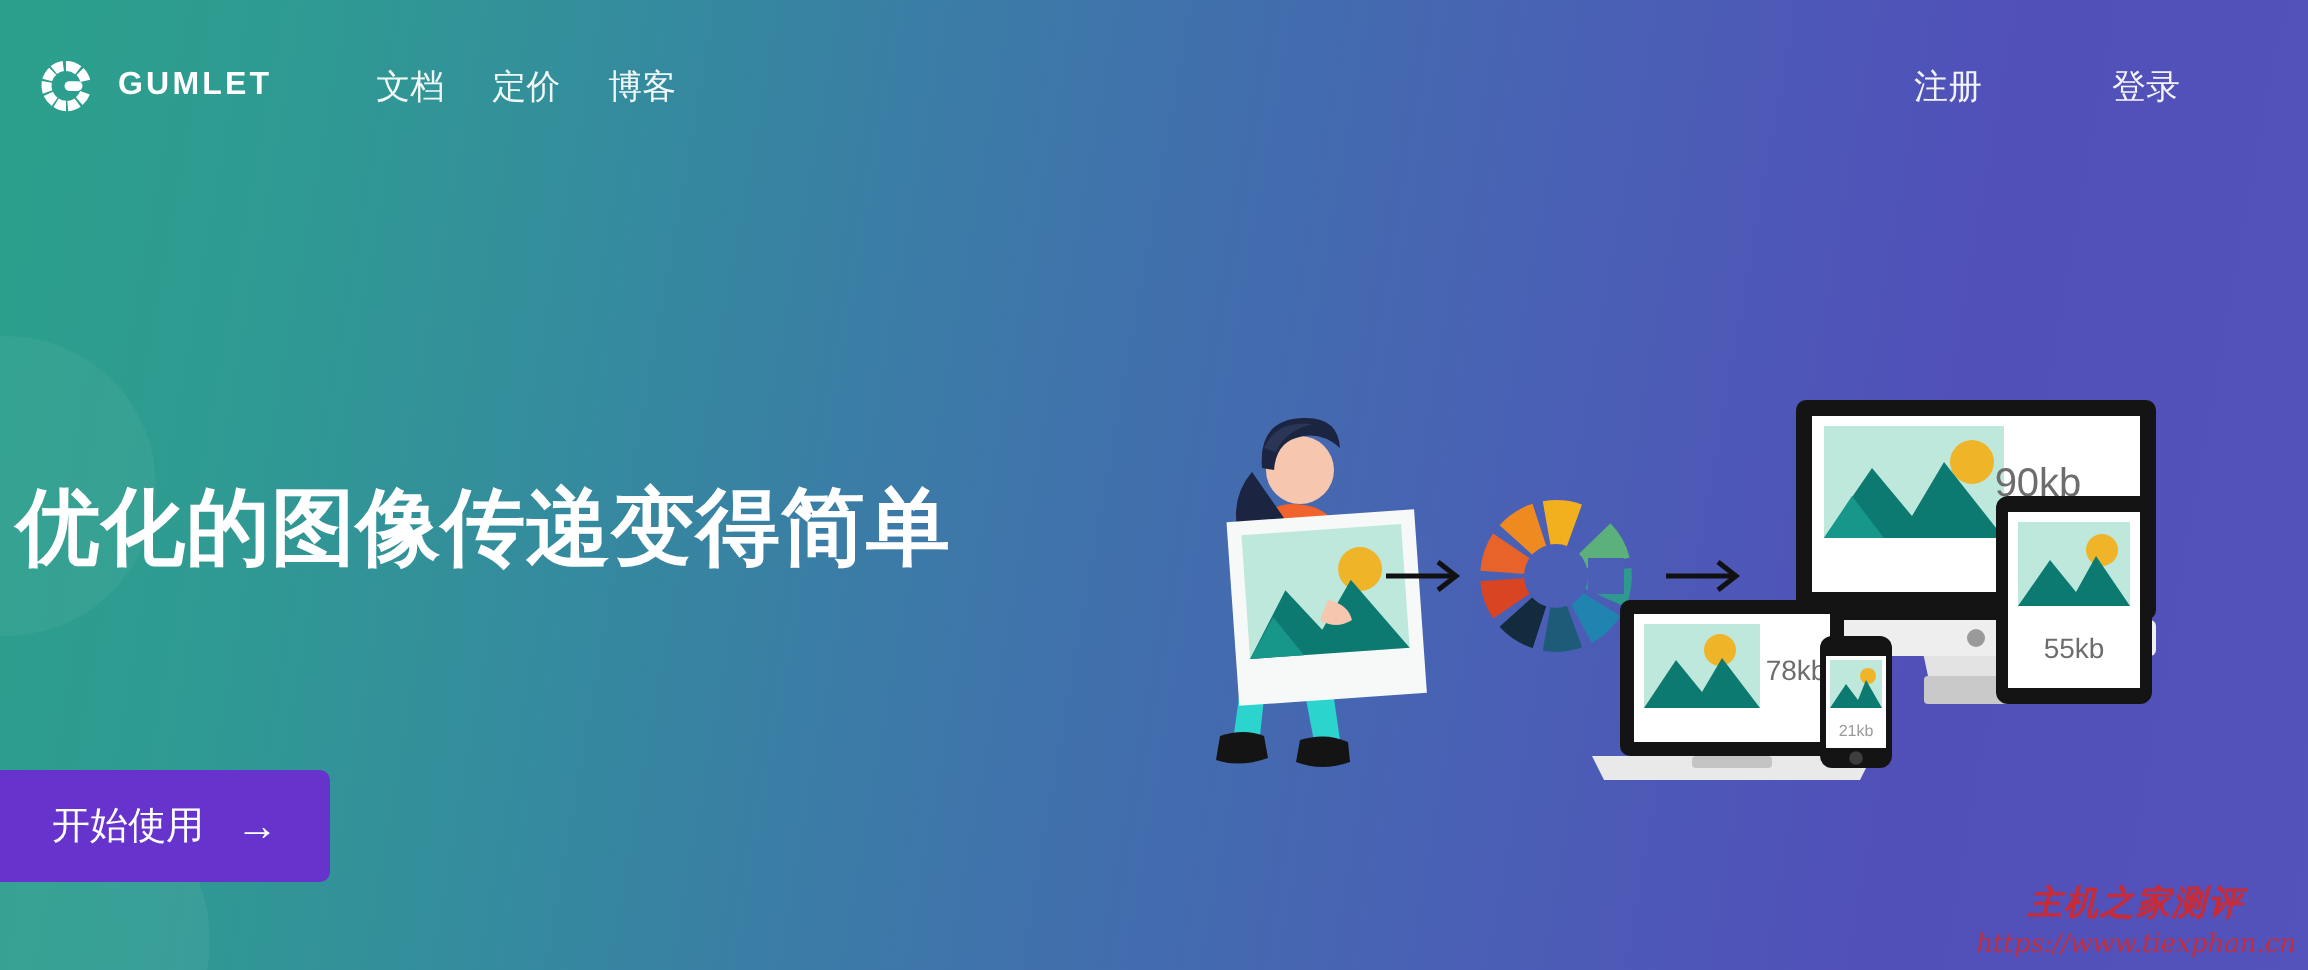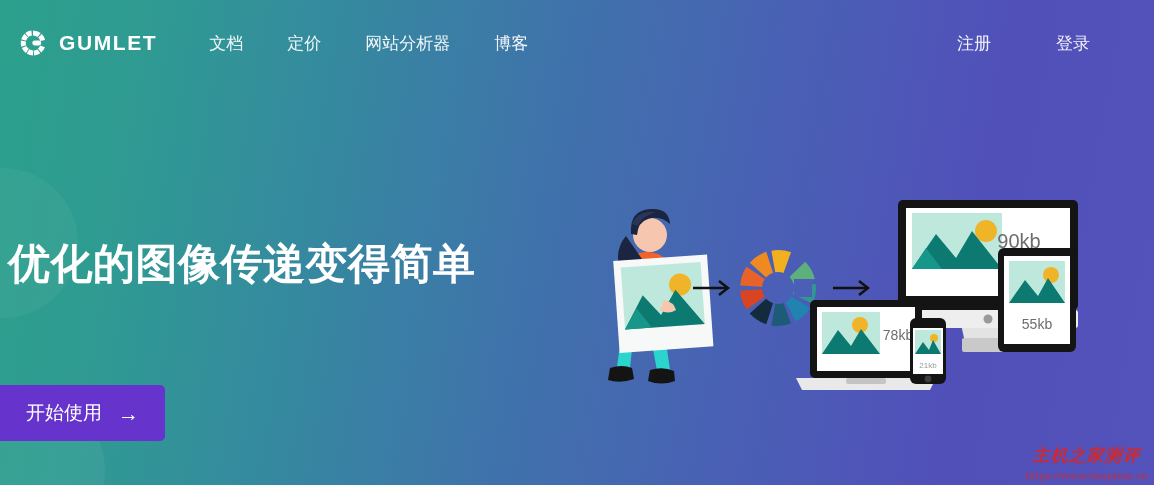--- a/index.html
+++ b/index.html
@@ -41,27 +41,27 @@
   .navbar {
     position: absolute; top: 0; left: 0;
     width: 1154px; height: 86px;
     display: flex; align-items: center;
     padding: 0 60px 0 18px;
   }
 
   .brand { display: flex; align-items: center; gap: 11px; }
   .brand-mark { width: 30px; height: 30px; display: block; }
   .brand-text {
-    color: #ffffff; font-size: 21px; font-weight: bold;
+    color: #ffffff; font-size: 16px; font-weight: bold;
     letter-spacing: 1.6px;
   }
 
   .nav-links {
     display: flex; align-items: center;
-    margin-left: 48px; gap: 36px;
+    margin-left: 48px; gap: 16px;
   }
   .nav-link {
     color: rgba(255,255,255,0.93);
     font-size: 17px;
     text-decoration: none;
     white-space: nowrap;
     cursor: pointer;
     padding: 6px 4px;
   }
 
@@ -120,22 +120,23 @@
     line-height: 1.15;
   }
   .wm-title {
     font-size: 17px; font-weight: bold;
     font-family: "DejaVu Serif", serif;
     letter-spacing: 1px;
     font-style: italic;
     opacity: 0.92;
   }
   .wm-url {
-    font-size: 10px;
+    font-size: 13px;
     font-family: "DejaVu Serif", serif;
+    font-style: italic;
     opacity: 0.85;
     margin-top: 4px;
   }
 </style>
 </head>
 <body>
 
 <div id="page">
 
   <div class="deco deco-c1"></div>
@@ -158,21 +159,20 @@
           <path d="M7.8 5.4 a13.4 13.4 0 0 1 6.4 -2.7 l0.7 5.3 a8 8 0 0 0 -3.7 1.6 z"></path>
           <rect x="15.2" y="13.4" width="9.6" height="5.2" rx="2.6"></rect>
         </g>
       </svg>
       <span class="brand-text">GUMLET</span>
     </div>
 
     <div class="nav-links">
       <a class="nav-link">文档</a>
       <a class="nav-link">定价</a>
-      <a class="nav-link">网站分析器</a>
       <a class="nav-link">博客</a>
     </div>
 
     <div class="nav-right">
       <a class="nav-link">注册</a>
       <a class="nav-link">登录</a>
     </div>
   </nav>
 
   <div class="hero-copy">

